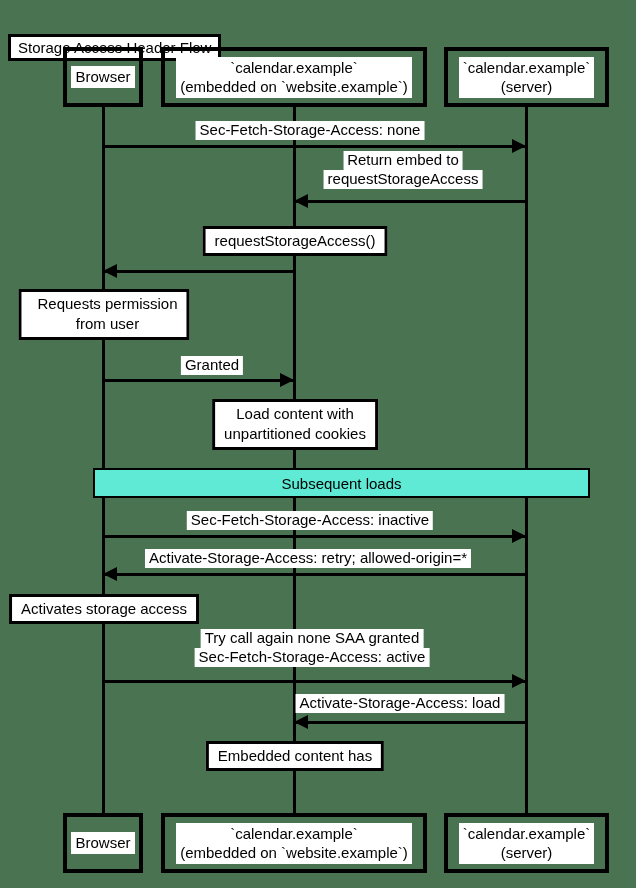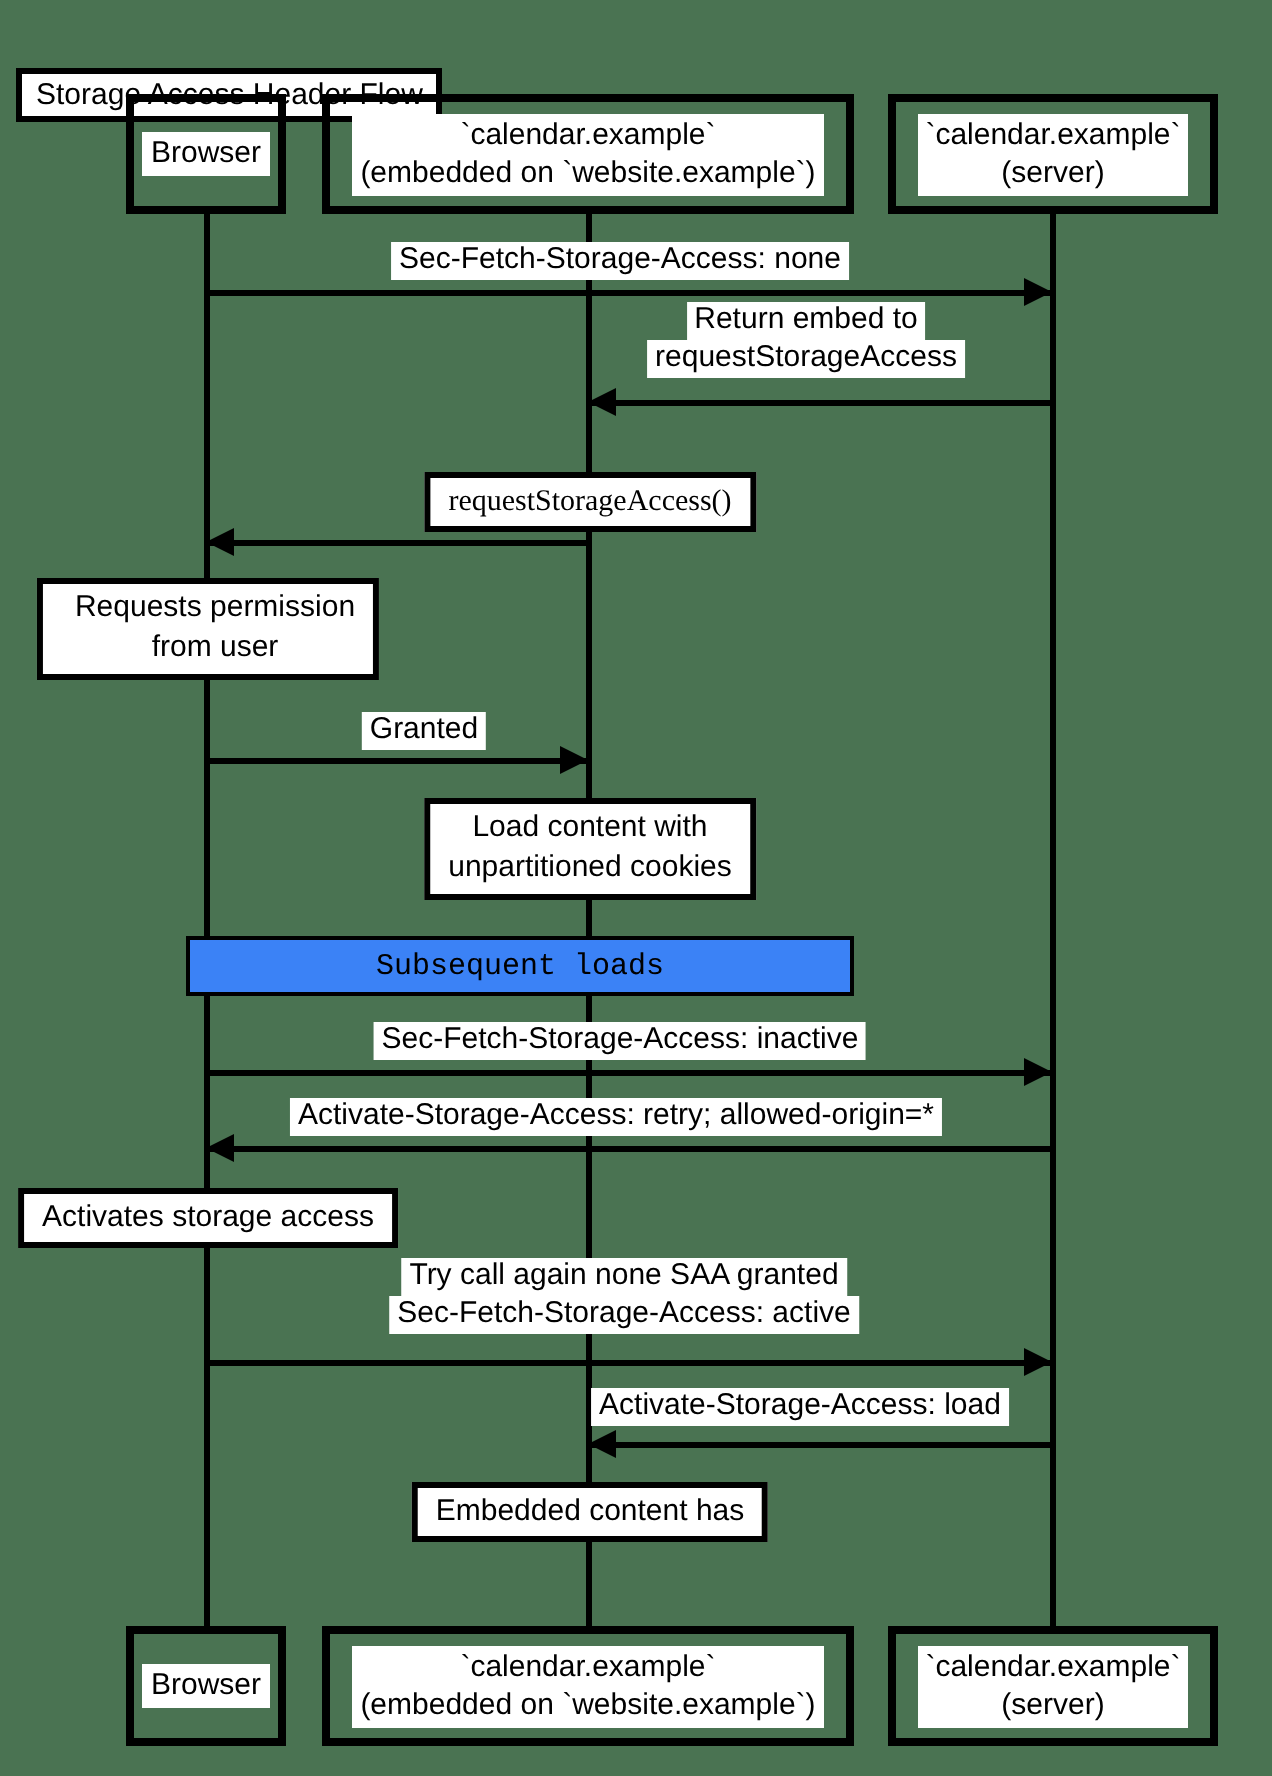--- a/index.html
+++ b/index.html
@@ -23,23 +23,23 @@
   .head-l{border-right:14px solid #000;}
 
   .msg-label{position:absolute; transform:translateX(-50%); text-align:center; width:max-content;
              line-height:1.25; font-size:15px;}
   .msg-label .line{display:block; width:max-content; margin:0 auto; background:#fff; padding:0 4px; white-space:nowrap;}
 
   .note{position:absolute; transform:translateX(-50%); background:#fff; border:3px solid #000;
         text-align:center; padding:2px 9px; line-height:1.35; width:max-content; font-size:15px;}
   .note span{display:block; white-space:nowrap;}
 
-  .band{position:absolute; left:93px; top:468px; width:334px; height:30px; box-sizing:border-box;
-        background:#3b82f6; border:2px solid #000; display:flex; align-items:center; justify-content:center;
-        font-size:15px;font-family:Liberation Mono, monospace;}
+  .band{position:absolute; left:93px; top:468px; width:497px; height:30px; box-sizing:border-box;
+        background:#5eead4; border:2px solid #000; display:flex; align-items:center; justify-content:center;
+        font-size:15px;}
 </style>
 </head>
 <body>
 
 <div id="stage">
 
   <div class="title-box">Storage Access Header Flow</div>
 
   <div class="actor" style="left:63px; top:47px; width:80px;">
     <div class="lbl">
@@ -69,21 +69,21 @@
   <div class="arrow-line" style="left:103px; top:145px; width:423px;"></div>
   <div class="head head-r" style="left:512px; top:139px;"></div>
 
   <div class="msg-label" style="left:403px; top:151px;">
     <span class="line">Return embed to</span>
     <span class="line">requestStorageAccess</span>
   </div>
   <div class="arrow-line" style="left:294px; top:200px; width:232px;"></div>
   <div class="head head-l" style="left:294px; top:194px;"></div>
 
-  <div class="note" style="left:295px; top:236px;font-family:Liberation Serif, serif;">
+  <div class="note" style="left:295px; top:226px;">
     <span>requestStorageAccess()</span>
   </div>
 
   <div class="arrow-line" style="left:103px; top:270px; width:191px;"></div>
   <div class="head head-l" style="left:103px; top:264px;"></div>
 
   <div class="note" style="left:104px; top:289px;padding-left:16px;">
     <span>Requests permission</span>
     <span>from user</span>
   </div>

